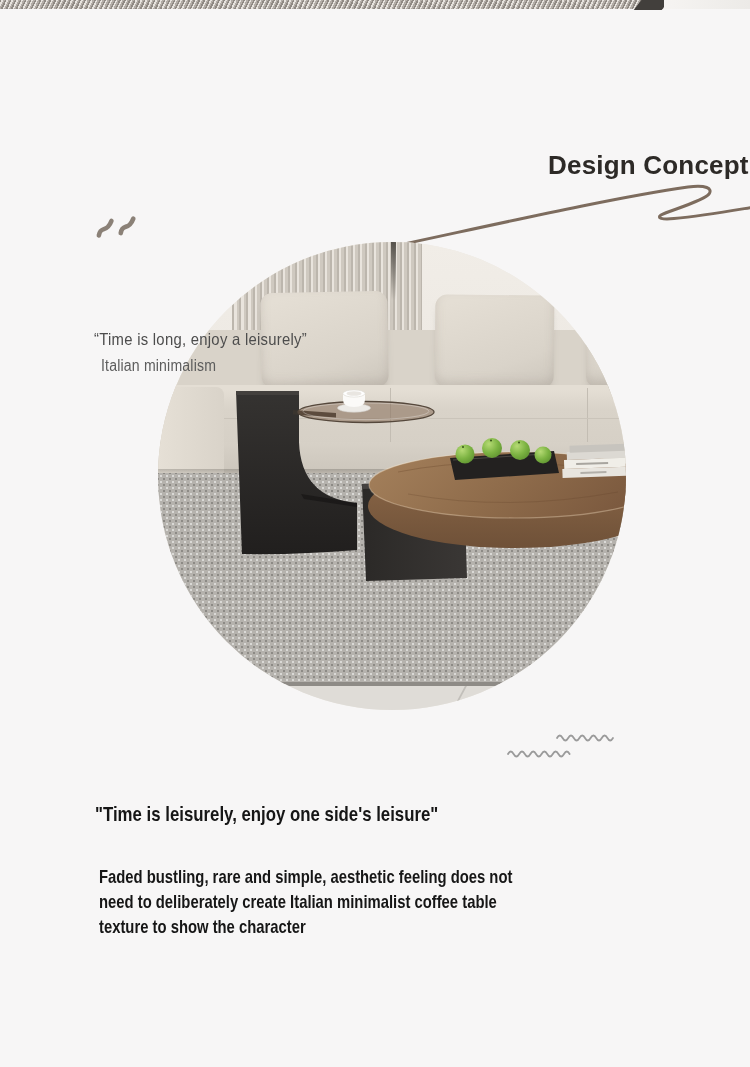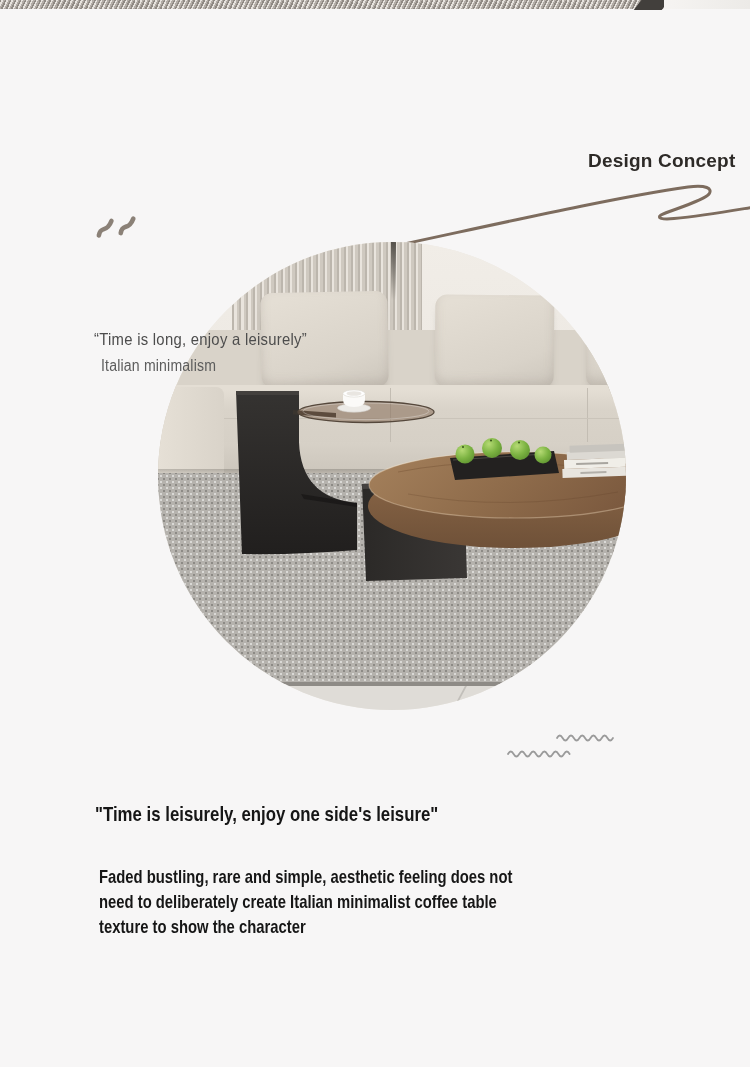--- a/index.html
+++ b/index.html
@@ -17,22 +17,22 @@
     position:absolute;left:638px;top:-1px;width:28px;height:11px;
     background:#423f3c;transform:skewX(-38deg);
   }
   .top-strip .strip-light{
     position:absolute;left:664px;top:0;width:86px;height:9px;
     background:linear-gradient(90deg,#f6f4f2,#eceae7);
   }
   
   .heading{
     position:absolute;left:548px;top:150px;z-index:5;
-    font-size:19px;font-weight:700;color:var(--heading,#2d2a27);
-    letter-spacing:.2px;white-space:nowrap;margin-left:40px;
+    font-size:26px;font-weight:700;color:var(--heading,#2d2a27);
+    letter-spacing:.2px;white-space:nowrap;
   }
   
   .flourish{position:absolute;left:0;top:0;z-index:1;}
   .quote-marks{position:absolute;left:92px;top:205px;z-index:5;}
   .waves{position:absolute;left:0;top:0;z-index:5;}
   
   .photo-circle{
     position:absolute;left:158px;top:242px;width:468px;height:468px;z-index:2;
     border-radius:50%;overflow:hidden;background:var(--wall,#ece8e2);
   }

